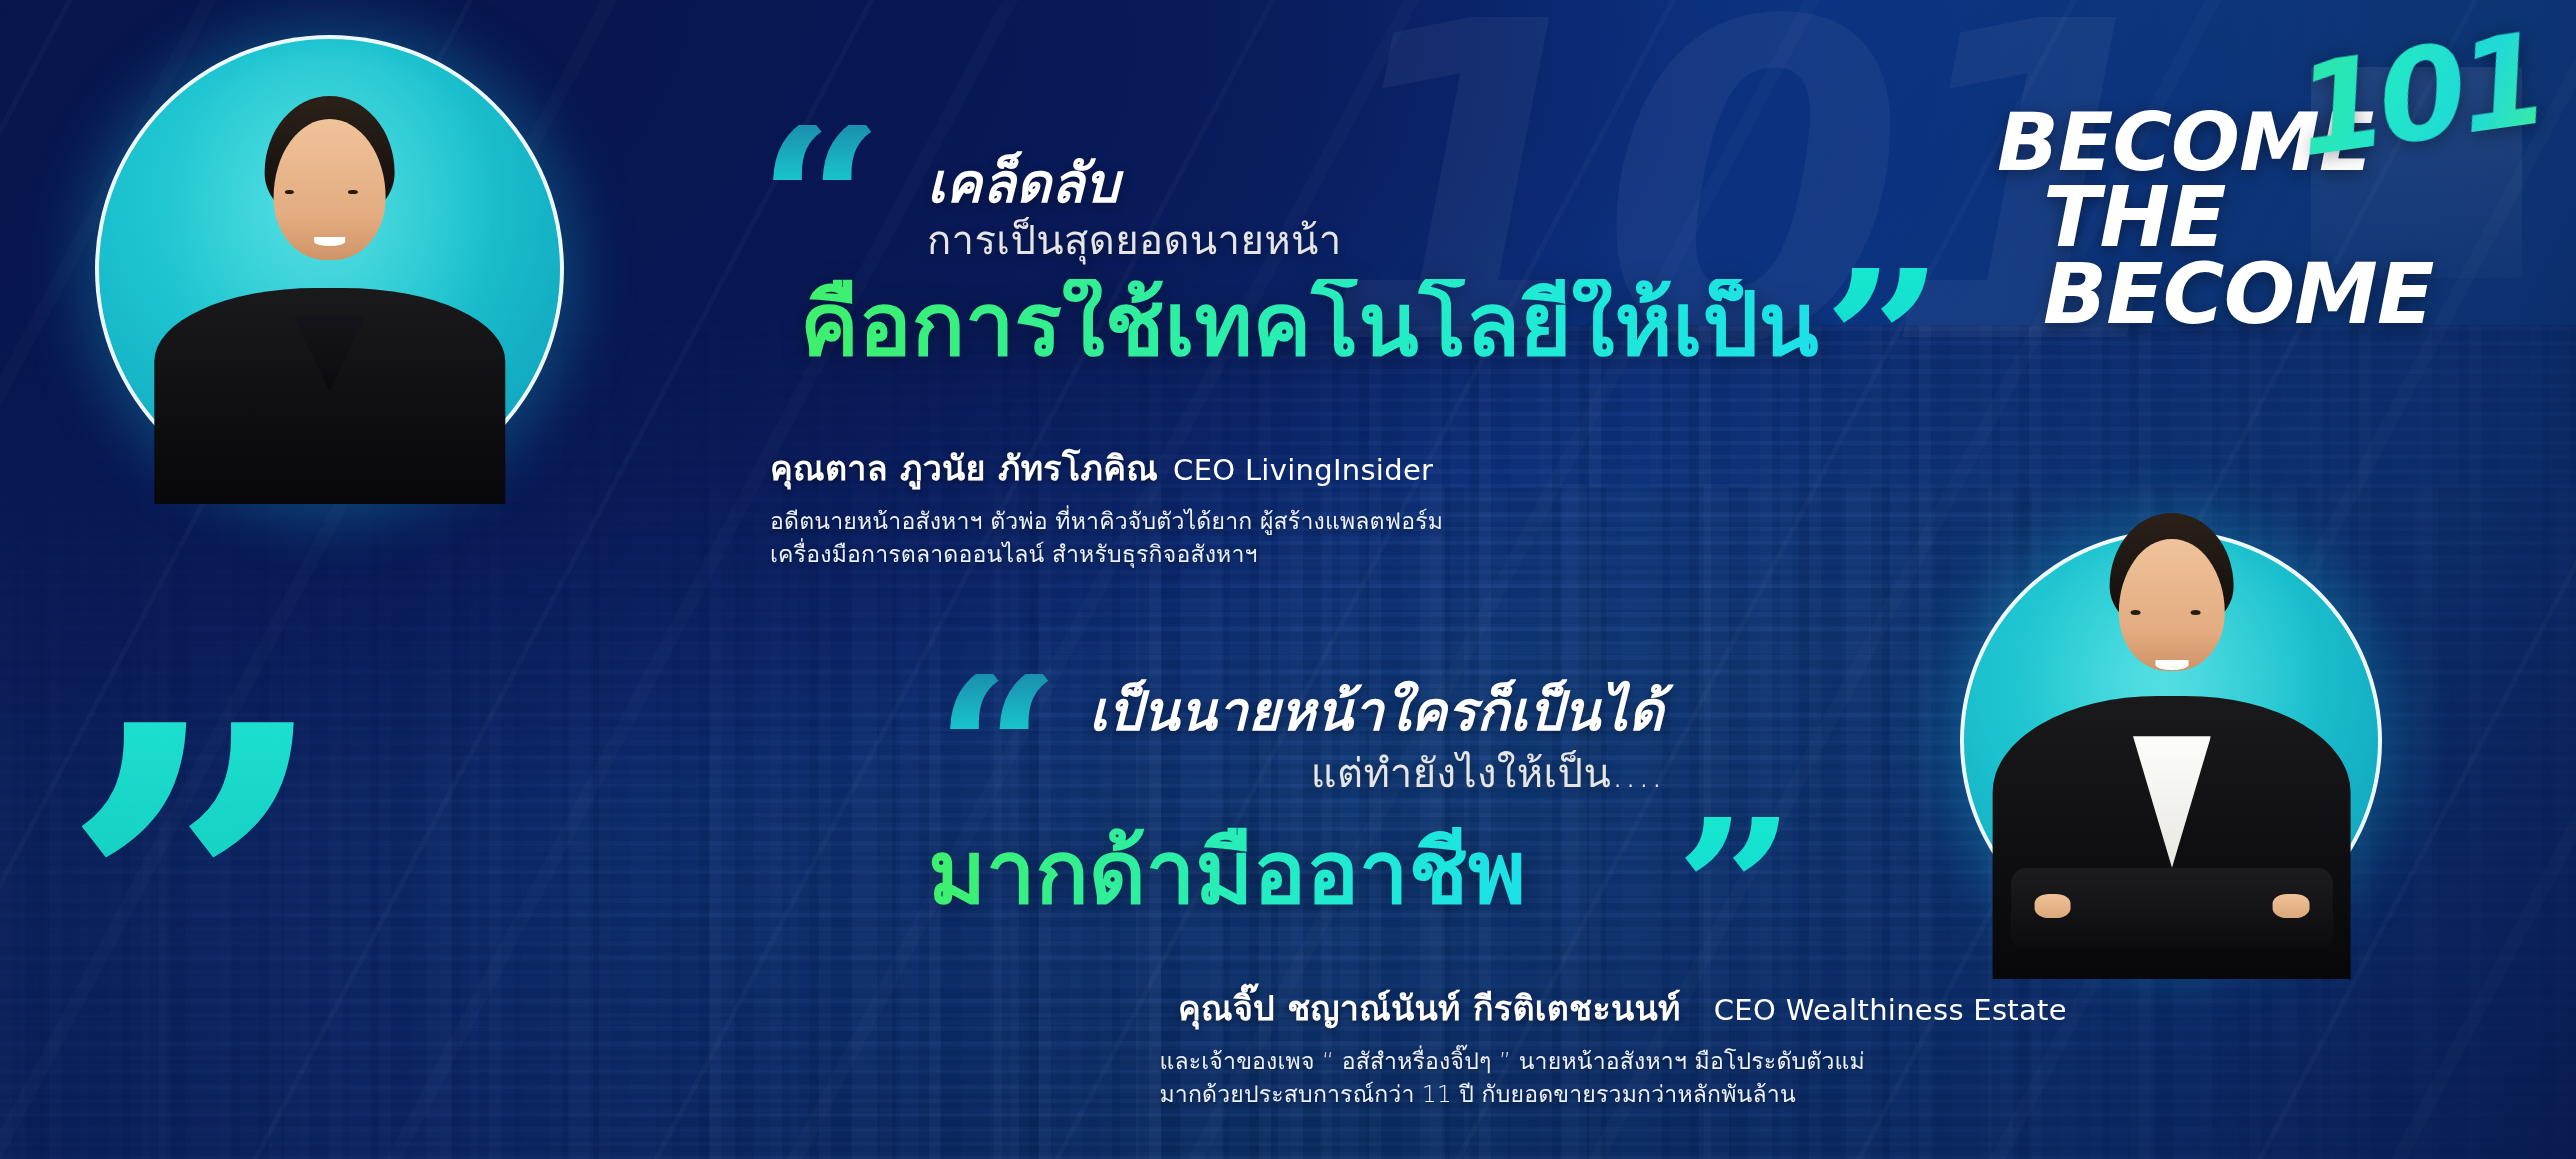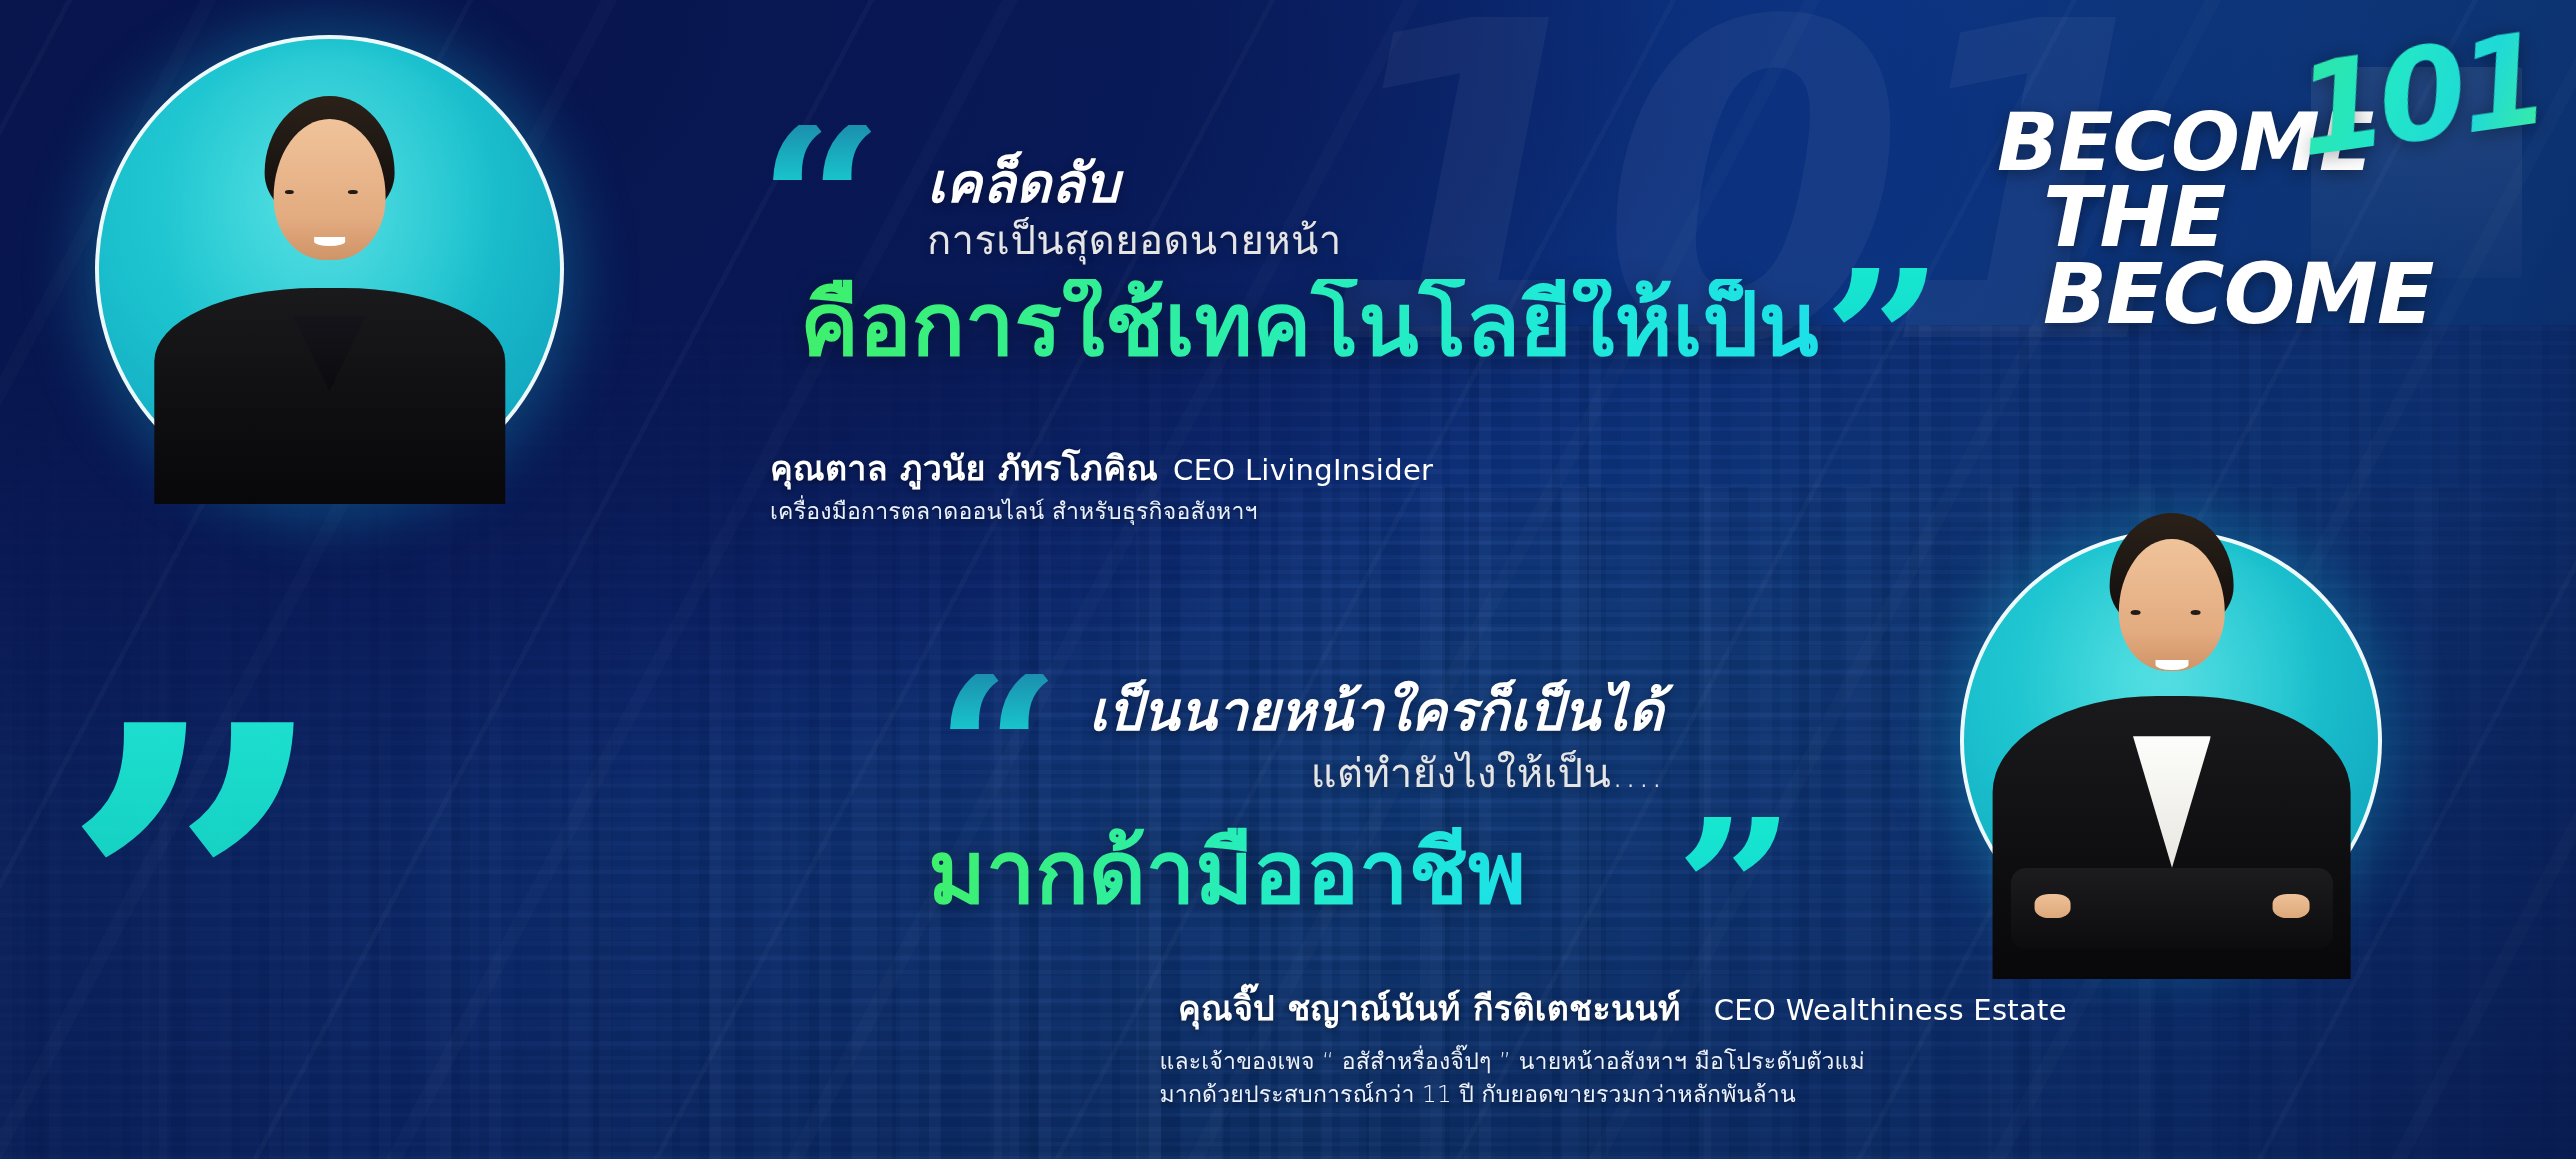--- a/index.html
+++ b/index.html
@@ -302,20 +302,21 @@
 
   <div style="position:absolute;left:800px;top:279px;" class="headline-green">คือการใช้เทคโนโลยีให้เป็น</div>
 
   <div class="q-close" style="left:1823px;top:268px;">”</div>
 
   <div class="attrib" style="left:770px;top:441px;">
     <div style="display:flex;align-items:baseline;gap:15px;">
       <span class="attrib-name">คุณตาล ภูวนัย ภัทรโภคิณ</span>
       <span class="attrib-role">CEO LivingInsider</span>
     </div>
+    <div class="attrib-desc" style="margin-top:10px;">อดีตนายหน้าอสังหาฯ ตัวพ่อ ที่หาคิวจับตัวได้ยาก ผู้สร้างแพลตฟอร์ม</div>
     <div class="attrib-desc">เครื่องมือการตลาดออนไลน์ สำหรับธุรกิจอสังหาฯ</div>
   </div>
 
   <div class="q-open" style="left:935px;top:674px;">“</div>
 
   <div class="quote-block" style="left:1089px;top:684px;text-align:right;">
     <div class="line-bold-italic">เป็นนายหน้าใครก็เป็นได้</div>
     <div class="line-light" style="margin-top:10px;">แต่ทำยังไงให้เป็น....</div>
   </div>
 

